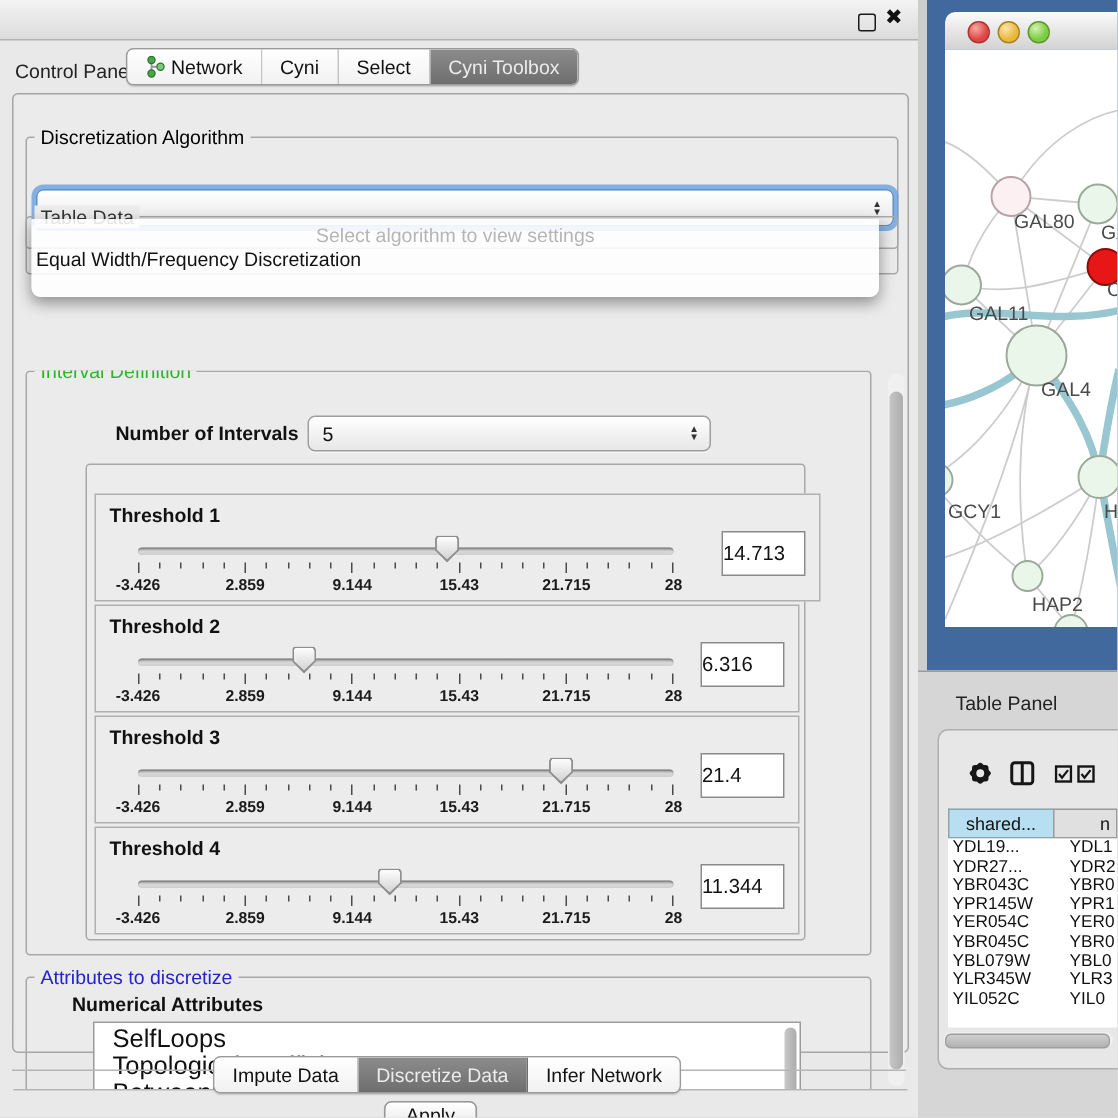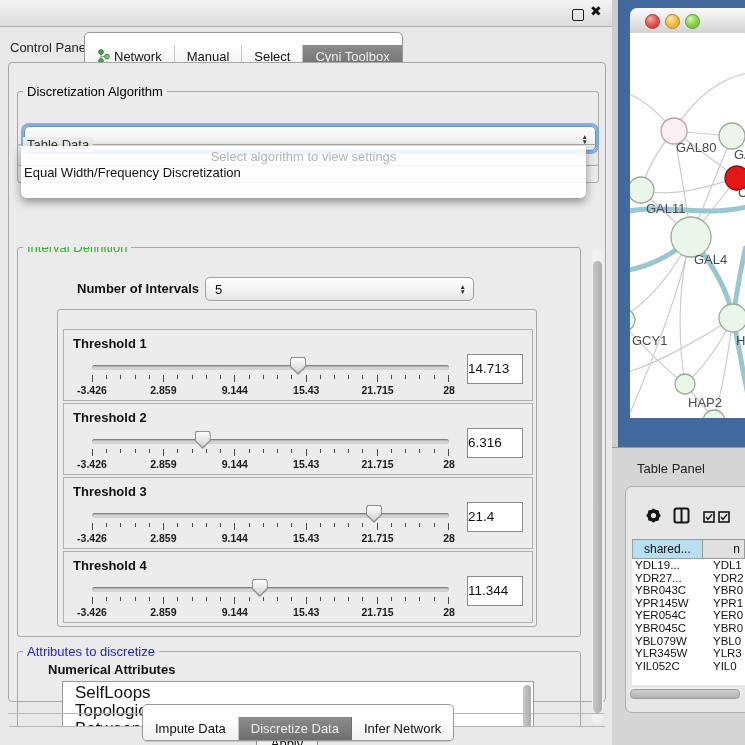--- a/index.html
+++ b/index.html
@@ -13,21 +13,21 @@
   #cp-titlebar{left:0;top:0;width:612px;height:26px;
     background:linear-gradient(#f3f3f3,#dcdcdc);border-bottom:1px solid #b2b2b2;}
   #cp-title{left:10px;top:5px;font-size:13px;color:#222;margin-top:35px;}
   #float-btn{left:572px;top:9px;width:10px;height:10px;border:1.6px solid #1a1a1a;border-radius:2px;}
   #close-btn{left:590px;top:3px;font-size:14px;font-weight:bold;color:#111;}
 
   
   .tabbar{display:flex;border:1px solid #9a9a9a;border-radius:5px;overflow:hidden;
     background:#fff;box-shadow:0 1px 1px rgba(0,0,0,.15);}
   .tabbar .tab{display:flex;align-items:center;gap:4px;padding:4px 12px;font-size:13px;color:#111;
-    border-right:1px solid #c4c4c4;background:linear-gradient(#ffffff,#f1f1f1);white-space:nowrap;margin-top:12px;}
+    border-right:1px solid #c4c4c4;background:linear-gradient(#ffffff,#f1f1f1);white-space:nowrap;}
   .tabbar .tab:last-child{border-right:none;}
   .tabbar .tab.sel{background:linear-gradient(#8c8c8c,#6e6e6e);color:#ececec;border-right-color:#6e6e6e;}
   #top-tabs{left:84px;top:32px;}
   #bottom-tabs{left:142px;top:704px;}
   #bottom-line{left:8px;top:713px;width:596px;height:1px;background:#b5b5b5;}
 
   
   #panel{left:8px;top:62px;width:596px;height:638px;background:#ebebeb;
     border:1px solid #a6a6a6;border-radius:4px;}
 
@@ -131,21 +131,21 @@
         <svg width="13" height="15">
           <line x1="4" y1="3" x2="4" y2="12" stroke="#999" stroke-width="1.2"></line>
           <line x1="4" y1="7.5" x2="10" y2="7.5" stroke="#999" stroke-width="1.2"></line>
           <circle cx="4" cy="3" r="2.4" fill="#4aa54a" stroke="#2c702c" stroke-width="0.8"></circle>
           <circle cx="4" cy="12" r="2.4" fill="#4aa54a" stroke="#2c702c" stroke-width="0.8"></circle>
           <circle cx="10" cy="7.5" r="2.4" fill="#7cc87c" stroke="#2c702c" stroke-width="0.8"></circle>
         </svg>
         <span>Network</span>
       </div>
       <div class="tab">
-        <span>Manual</span>
+        <span>Cyni</span>
       </div>
       <div class="tab">
         <span>Select</span>
       </div>
       <div class="tab sel">
         <span>Cyni Toolbox</span>
       </div>
     </div>
 
   <div id="panel" class="abs">
@@ -170,21 +170,21 @@
 
       <div class="group" style="left:8px;top:0px;width:562px;height:388px;">
         <span class="gtitle gt-green">Interval Definition</span>
         <span id="num-label" class="abs">Number of Intervals</span>
         <div class="combo" style="left:187px;top:29px;width:258px;height:22px;">
           <span>5</span>
           <span class="arrows">▲<br>▼</span>
         </div>
 
         <div class="group" style="left:39px;top:61px;width:478px;height:316px;background:#ececec;">
-          <div class="tblock" style="top:19px;">
+          <div class="tblock" style="top:19px;padding-left:14px;">
               <span class="t-label">Threshold 1</span>
               <div class="track"></div>
               <div class="thumb" style="left: 226.059px;"></div>
               <div class="ticks">
                 <div class="tick major"></div>
                 <div class="tick"></div>
                 <div class="tick"></div>
                 <div class="tick"></div>
                 <div class="tick"></div>
                 <div class="tick major"></div>

